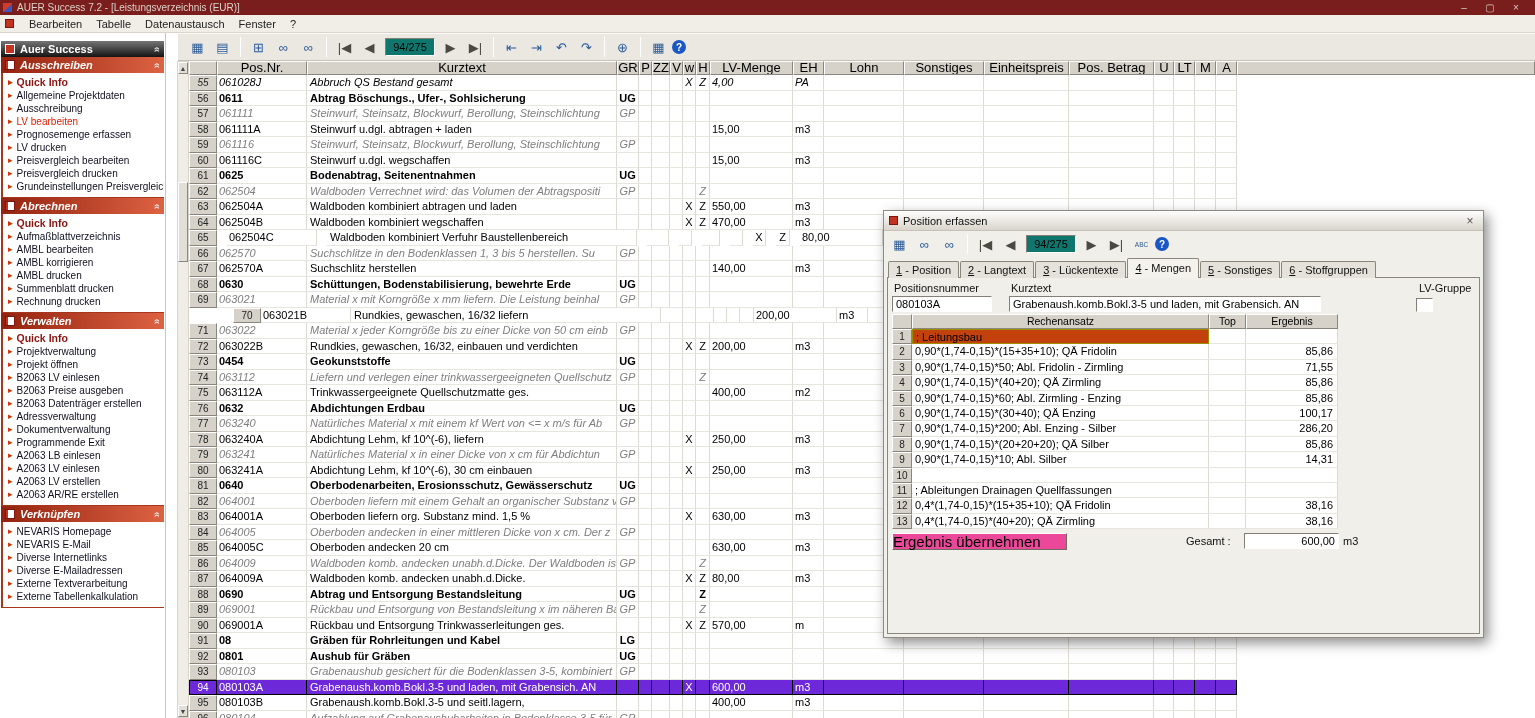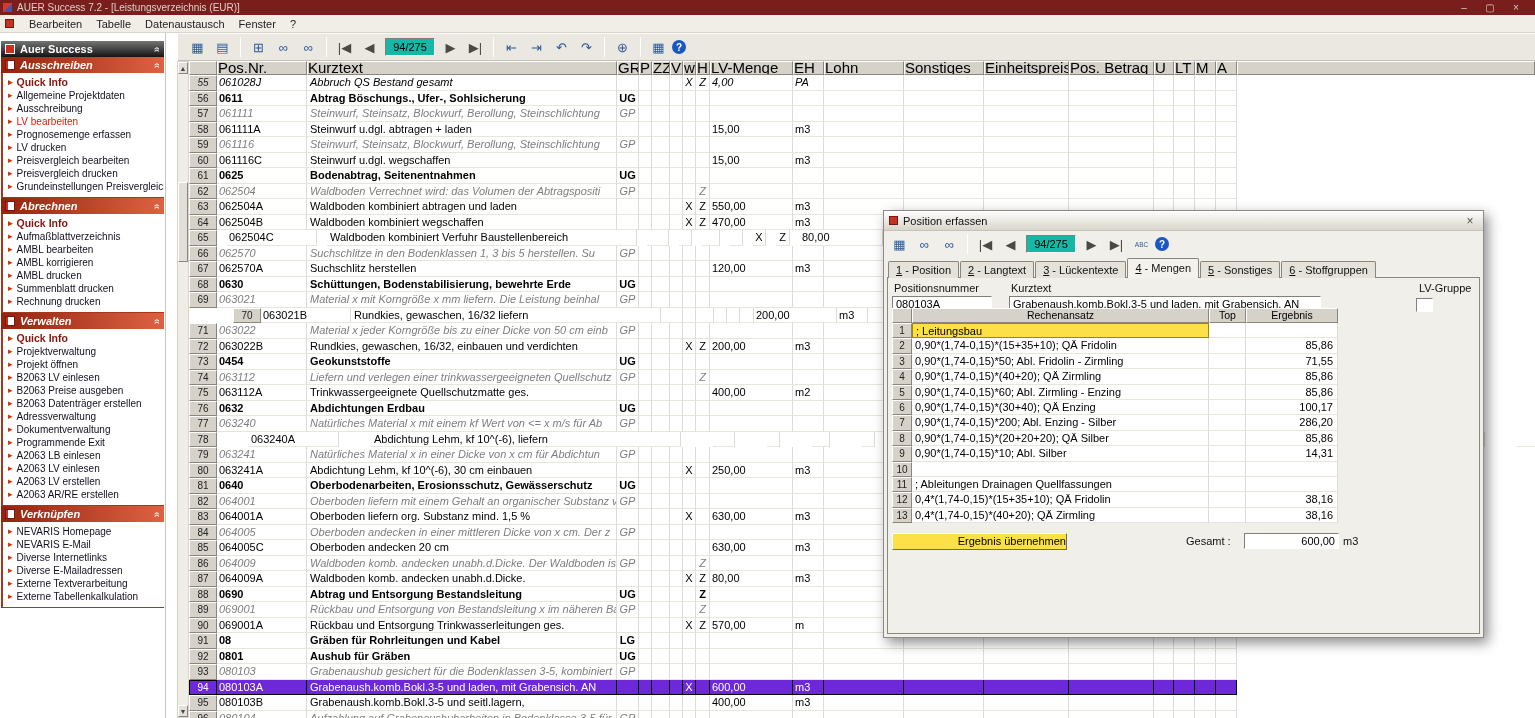--- a/index.html
+++ b/index.html
@@ -15,21 +15,21 @@
 
 .menubar{position:absolute;left:0;top:15px;right:0;height:18px;background:#f1eee8;border-bottom:1px solid #d9d5cd;display:flex;align-items:center;font-size:11px;color:#222;padding-left:3px}
 .menubar .m-icon{width:9px;height:9px;background:#c33322;border:1px solid #7c150d;margin:0 8px 0 2px;flex:none}
 .menu-item{padding:1px 7px;white-space:nowrap}
 
 
 .toolbar{position:absolute;left:178px;top:33px;right:0;height:28px;background:#ebe8e1;border-top:1px solid #fbfaf7;border-bottom:1px solid #c4c0b7;display:flex;align-items:center;padding-left:8px;gap:2px}
 .tb-btn{width:23px;height:22px;display:flex;align-items:center;justify-content:center;font-size:13px;color:#2a5a9a;flex:none}
 .tb-btn.dk{color:#4a4a42}
 .tb-sep{width:1px;height:20px;background:#c0bcb2;border-right:1px solid #fff;margin:0 4px;flex:none}
-.navbox{width:50px;height:18px;background:#14b8a6;border:1px solid;border-color:#837f77 #fff #fff #837f77;font-size:11px;display:flex;align-items:center;justify-content:center;color:#000;margin:0 2px;flex:none}
+.navbox{width:50px;height:18px;background:#0f766e;border:1px solid;border-color:#837f77 #fff #fff #837f77;font-size:11px;display:flex;align-items:center;justify-content:center;color:#000;margin:0 2px;flex:none}
 .help-circle{width:14px;height:14px;border-radius:50%;background:#1a57c4;color:#fff;font-size:10px;font-weight:bold;display:flex;align-items:center;justify-content:center;flex:none}
 
 
 .sidebar{position:absolute;left:0;top:33px;width:166px;bottom:0;background:#fff;border-right:1px solid #c9c5bd;overflow:hidden}
 .sb-main-hd{height:16px;margin:8px 1px 0 1px;background:linear-gradient(#757575,#141414);color:#fff;font-size:11px;font-weight:bold;display:flex;align-items:center;padding:0 4px}
 .hd-app-icon{width:10px;height:10px;background:#c33322;border:1px solid #fff;margin-right:5px;flex:none}
 .chev-up{margin-left:auto;color:#eee;transform:rotate(-90deg);display:inline-block;font-size:10px;font-style:normal}
 .sb-section{margin-top:0}
 .sb-sec-hd{height:16px;margin:0 1px;background:linear-gradient(90deg,#93230f,#dd6242);color:#fff;font-size:11px;font-weight:bold;font-style:italic;display:flex;align-items:center;padding:0 4px}
 .hd-book-icon{width:10px;height:10px;background:#fff;border:1px solid #7c150d;box-shadow:inset 2px 0 0 #c33322;margin-right:5px;flex:none}
@@ -41,21 +41,21 @@
 
 
 .vscroll{position:absolute;left:177px;top:61px;width:12px;bottom:0;background:#f0ede7;border:1px solid #d8d4cc}
 .vs-btn{height:12px;background:#e2dfd8;border:1px solid;border-color:#fff #8a867e #8a867e #fff;font-size:7px;color:#444;display:flex;align-items:center;justify-content:center}
 .vs-thumb{position:absolute;left:0;right:0;top:120px;height:80px;background:#e2dfd8;border:1px solid;border-color:#fff #8a867e #8a867e #fff}
 .vs-down{position:absolute;left:0;right:0;bottom:0}
 
 
 .tablewrap{position:absolute;left:189px;top:61px;right:0;bottom:0;background:#fff;overflow:hidden;font-size:11px}
 .thead{display:grid;height:14px}
-.th{background:#d6d2ca;border:1px solid;border-color:#fff #8a867e #8a867e #fff;text-align:left;font-size:15px;line-height:12px;overflow:hidden;white-space:nowrap;color:#000}
+.th{background:#d6d2ca;border:1px solid;border-color:#fff #8a867e #8a867e #fff;text-align:center;font-size:13px;line-height:12px;overflow:hidden;white-space:nowrap;color:#000}
 .trow{display:grid;height:15.5px;line-height:15px}
 .c{border-right:1px solid #dedbd3;border-bottom:1px solid #e8e5de;overflow:hidden;white-space:nowrap;padding:0 2px;color:#000}
 .c.num{background:#d6d2ca;border:1px solid;border-color:#fff #8a867e #8a867e #fff;text-align:center;font-size:10px;line-height:13px;color:#222;padding:0}
 .c.text{padding-left:3px}
 .c.r{padding-right:4px}
 .c.ctr{text-align:center;padding:0}
 .c.filler{border:none}
 .trow.remark .c:not(.num){color:#7e7e7e;font-style:italic}
 .trow.group .c:not(.num){font-weight:bold}
 .trow.sel .c{background:#6d28d9;color:#fff;border-color:#000}
@@ -67,29 +67,29 @@
 .dlg-icon{width:9px;height:9px;background:#c33322;border:1px solid #7c150d;margin-right:5px;flex:none}
 .dlg-close{margin-left:auto;width:16px;text-align:center;color:#555;font-size:12px}
 .dlg-toolbar{height:26px;display:flex;align-items:center;padding:2px 4px;gap:2px}
 .dlg-tabs{position:absolute;left:4px;top:47px;height:20px;display:flex;align-items:flex-end;z-index:3}
 .tab{border:1px solid #8a867e;border-bottom:none;background:#e5e2db;padding:0 7px;font-size:11px;border-radius:2px 2px 0 0;height:17px;line-height:16px;margin-right:1px;color:#111}
 .tab.active{background:#f4f2ec;height:20px;line-height:19px}
 .dlg-page{position:absolute;left:3px;right:3px;top:66px;bottom:3px;border:1px solid #8a867e;background:#f1efe9;z-index:1}
 .dlg-abs{position:absolute;z-index:2}
 .fld-label{font-size:11px;color:#111}
 .fld{background:#fff;border:1px solid;border-color:#837f77 #fff #fff #837f77;height:16px;line-height:14px;padding:0 3px;overflow:hidden;white-space:nowrap}
-.dlg-grid{position:absolute;left:8px;top:97px;width:446px;z-index:2}
+.dlg-grid{position:absolute;left:8px;top:103px;width:446px;z-index:2}
 .dgrow{display:grid;grid-template-columns:20px 297px 37px 92px;height:15.4px;line-height:15px}
 .dgrow.hdr{height:15px}
 .dg-h{background:#d6d2ca;border:1px solid;border-color:#fff #8a867e #8a867e #fff;text-align:center;font-size:10.5px;line-height:13px;overflow:hidden}
 .dg-c{background:#fff;border-right:1px solid #dedbd3;border-bottom:1px solid #e8e5de;overflow:hidden;white-space:nowrap;padding:0 3px;color:#000}
 .dg-num{background:#d6d2ca;border:1px solid;border-color:#fff #8a867e #8a867e #fff;text-align:center;font-size:10px;line-height:13px;color:#222}
 .dg-res{text-align:right;padding-right:4px}
-.dgrow.hl .dg-formula{background:#fde047;border:1px solid #9c8d00}
-.dlg-btn{position:absolute;left:8px;top:322px;width:175px;height:17px;z-index:2;background:#fde047;border:1px solid;border-color:#fff #6f6b63 #6f6b63 #fff;text-align:right;line-height:15px;font-size:11px;color:#000}
+.dgrow.hl .dg-formula{background:#c2410c;border:1px solid #9c8d00}
+.dlg-btn{position:absolute;left:8px;top:322px;width:175px;height:17px;z-index:2;background:#ec4899;border:1px solid;border-color:#fff #6f6b63 #6f6b63 #fff;text-align:left;line-height:15px;font-size:15px;color:#000}
 .gesamt-lbl{left:302px;top:324px}
 .gesamt-field{left:360px;top:322px;width:95px;text-align:right}
 .gesamt-unit{left:459px;top:324px}
 .lv-field{left:532px;top:87px;width:17px;height:14px}
 u{text-decoration:underline}
 </style>
 </head>
 <body>
 
 <div id="app">
@@ -623,21 +623,21 @@
         <div class="trow" style="grid-template-columns: 28px 90px 310px 22px 13px 18px 13px 13px 14px 83px 31px 80px 80px 85px 85px 20px 21px 21px 21px 1fr;">
           <div class="c num">67</div>
           <div class="c pos">062570A</div>
           <div class="c text">Suchschlitz herstellen</div>
           <div class="c ctr"></div>
           <div class="c ctr"></div>
           <div class="c ctr"></div>
           <div class="c ctr"></div>
           <div class="c ctr"></div>
           <div class="c ctr"></div>
-          <div class="c r">120,00</div>
+          <div class="c r">140,00</div>
           <div class="c eh">m3</div>
           <div class="c"></div>
           <div class="c"></div>
           <div class="c"></div>
           <div class="c"></div>
           <div class="c"></div>
           <div class="c"></div>
           <div class="c"></div>
           <div class="c"></div>
           <div class="c filler"></div>
@@ -855,21 +855,21 @@
           <div class="c"></div>
           <div class="c"></div>
           <div class="c"></div>
           <div class="c"></div>
           <div class="c"></div>
           <div class="c"></div>
           <div class="c"></div>
           <div class="c"></div>
           <div class="c filler"></div>
         </div>
-        <div class="trow" style="grid-template-columns: 28px 90px 310px 22px 13px 18px 13px 13px 14px 83px 31px 80px 80px 85px 85px 20px 21px 21px 21px 1fr; gap: 32px;">
+        <div class="trow" style="grid-template-columns: 28px 90px 310px 22px 13px 18px 13px 13px 14px 83px 31px 80px 80px 85px 85px 20px 21px 21px 21px 1fr;">
           <div class="c num">78</div>
           <div class="c pos">063240A</div>
           <div class="c text">Abdichtung Lehm, kf 10^(-6), liefern</div>
           <div class="c ctr"></div>
           <div class="c ctr"></div>
           <div class="c ctr"></div>
           <div class="c ctr"></div>
           <div class="c ctr">X</div>
           <div class="c ctr"></div>
           <div class="c r">250,00</div>

